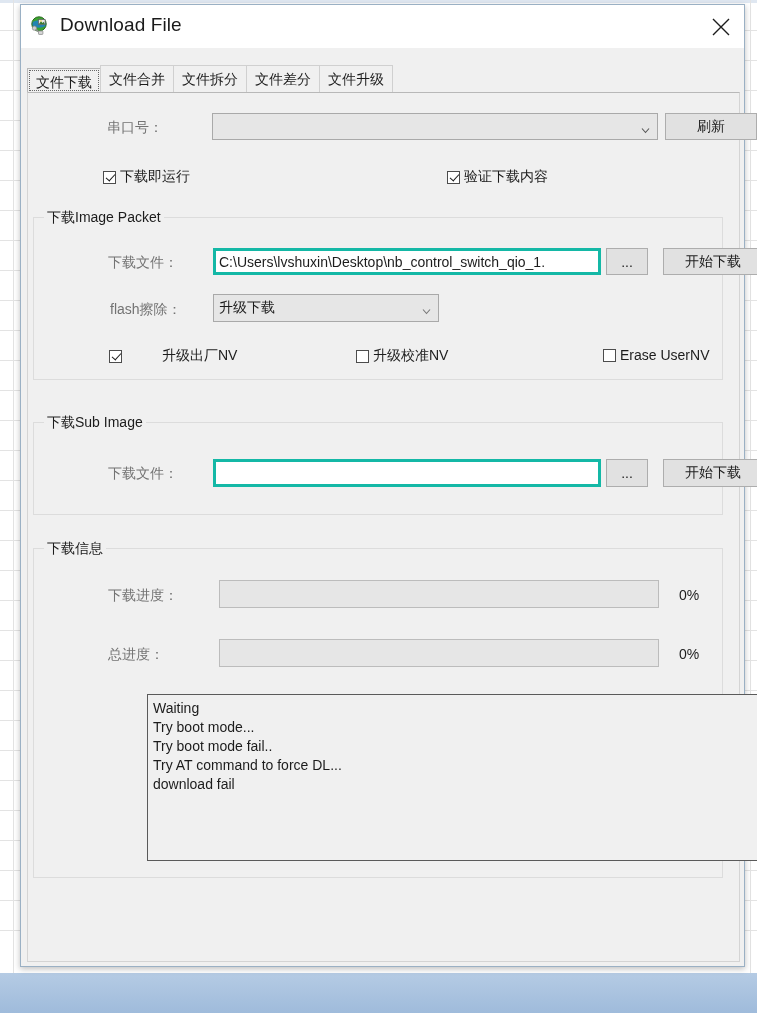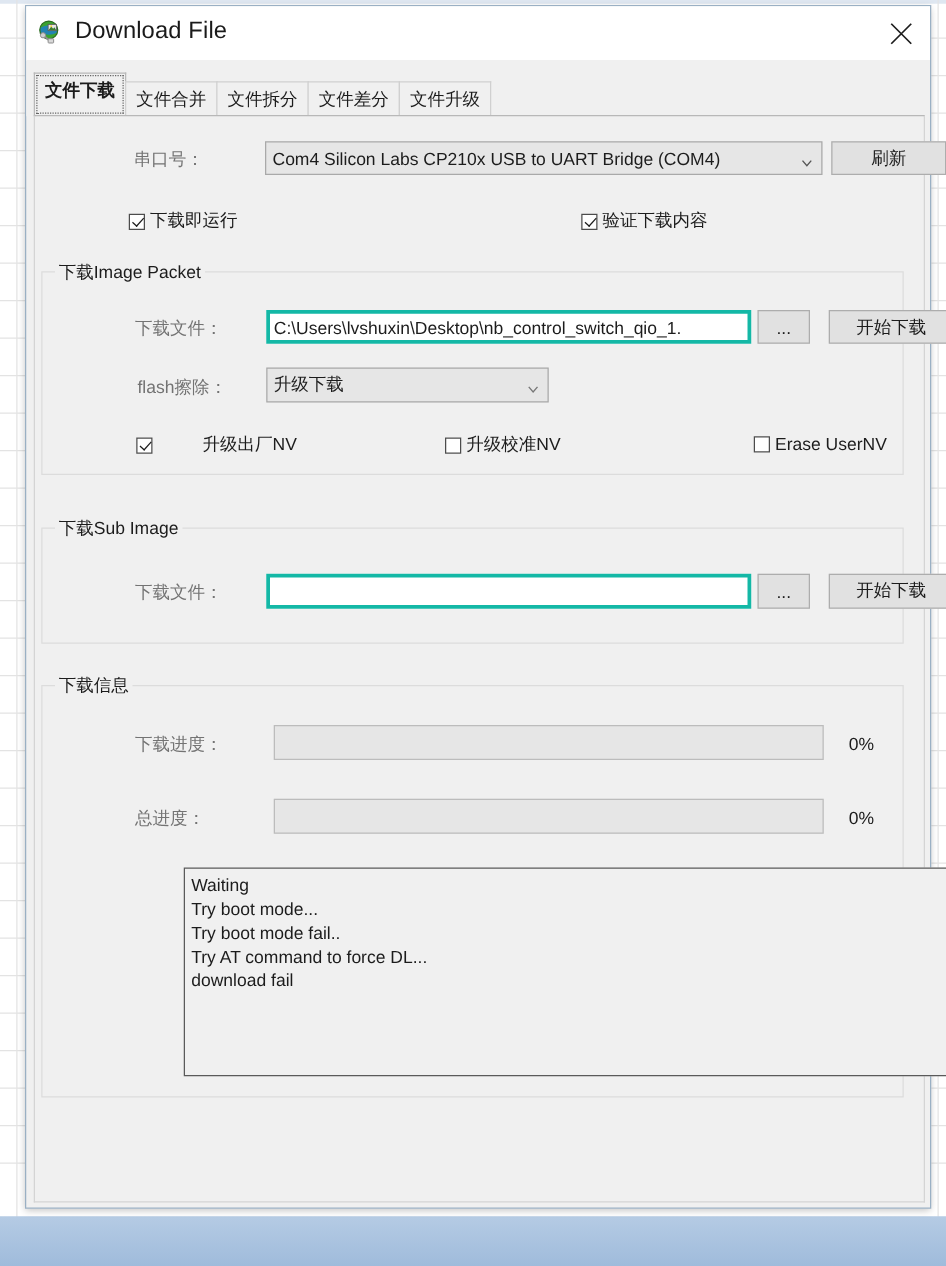--- a/index.html
+++ b/index.html
@@ -89,22 +89,21 @@
     margin-right: -1px;
     white-space: nowrap;
     line-height: 18px;
     cursor: default;
   }
   .tab.selected {
     background: #f0f0f0;
     border-color: #b8b8b8;
     outline: 1px dotted #666;
     outline-offset: -3px;
-    padding-bottom: 12px;
-    font-weight: bold;
+    padding-bottom: 2px;
   }
 
   
   #panel {
     position: absolute;
     left: 6px; top: 87px;
     width: 713px; height: 870px;
     background: #f0f0f0;
     border: 1px solid #d4d4d4;
     border-top: 1px solid #b8b8b8;
@@ -317,34 +316,33 @@
       <div class="tab">文件拆分</div>
       <div class="tab">文件差分</div>
       <div class="tab">文件升级</div>
     </div>
   </div>
 
   <div id="panel">
 
     <div class="lbl" style="left:79px; top:25px;">串口号：</div>
     <div class="combo" style="left:184px; top:20px; width:446px; height:27px;">
-      <span>Com4 Silicon Labs CP210x USB to UART Bridge (COM4)</span>
       <span class="arrow">
         <svg width="9" height="9" viewBox="0 0 9 9">
             <path d="M1 2.5 L4.5 6.5 L8 2.5" stroke="#555" stroke-width="1.1" fill="none"></path>
           </svg>
       </span>
     </div>
     <div class="btn" style="left:637px; top:20px; width:92px; height:27px;">刷新</div>
 
     <div class="chk" style="left:75px; top:75px;">
       <span class="box checked"></span>
       <span>下载即运行</span>
     </div>
-    <div class="chk" style="left:437px; top:75px;text-align:right;">
+    <div class="chk" style="left:419px; top:75px;text-align:right;">
       <span class="box checked"></span>
       <span>验证下载内容</span>
     </div>
 
     <div class="group" style="left:5px; top:124px; width:690px; height:163px;text-align:center;">
       <span class="gtitle">下载Image Packet</span>
 
       <div class="lbl" style="left:74px; top:35px;">下载文件：</div>
       <div class="textbox" style="left:179px; top:30px; width:388px; height:27px;">
         <span>C:\Users\lvshuxin\Desktop\nb_control_switch_qio_1.</span>

